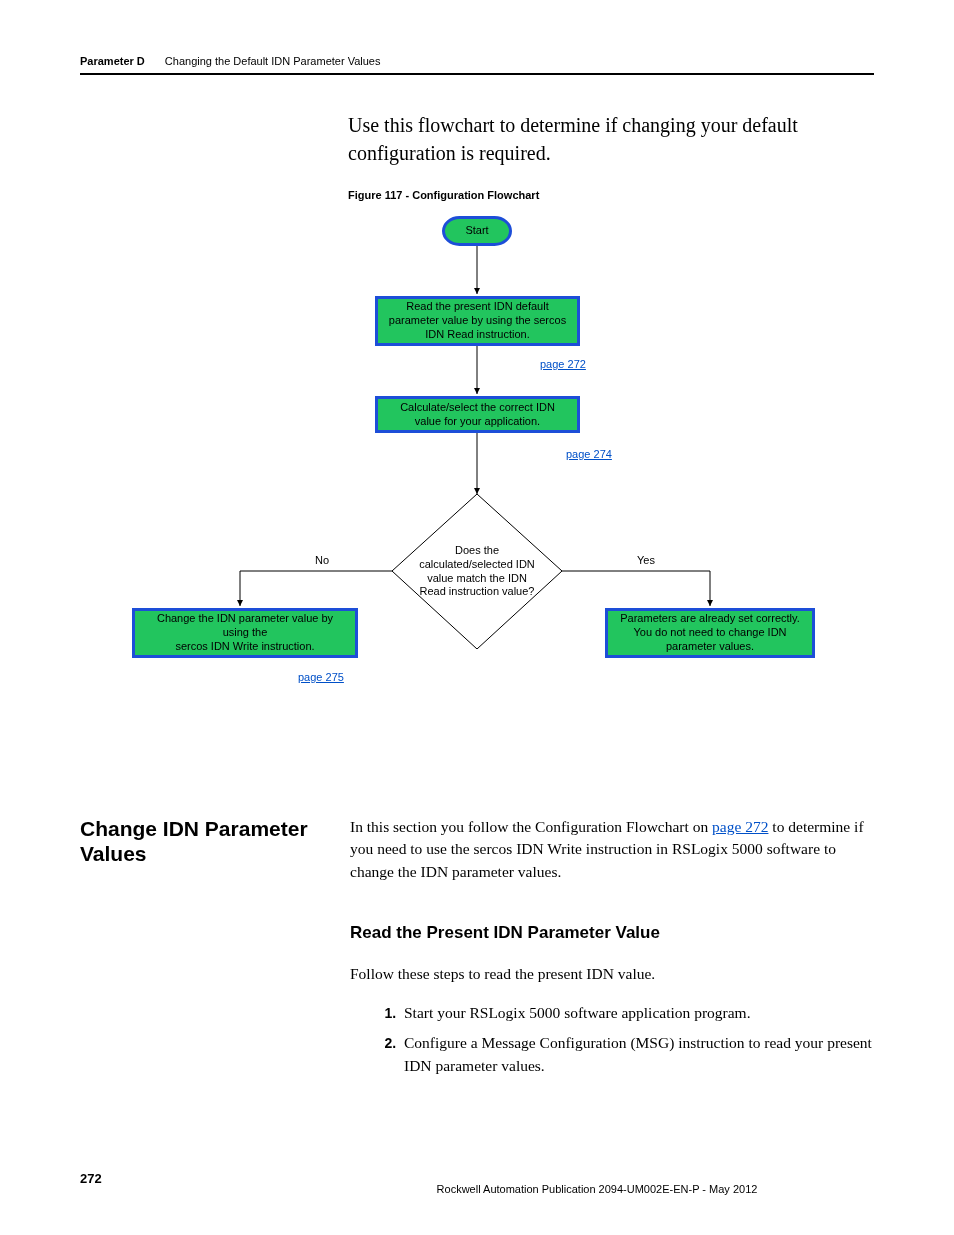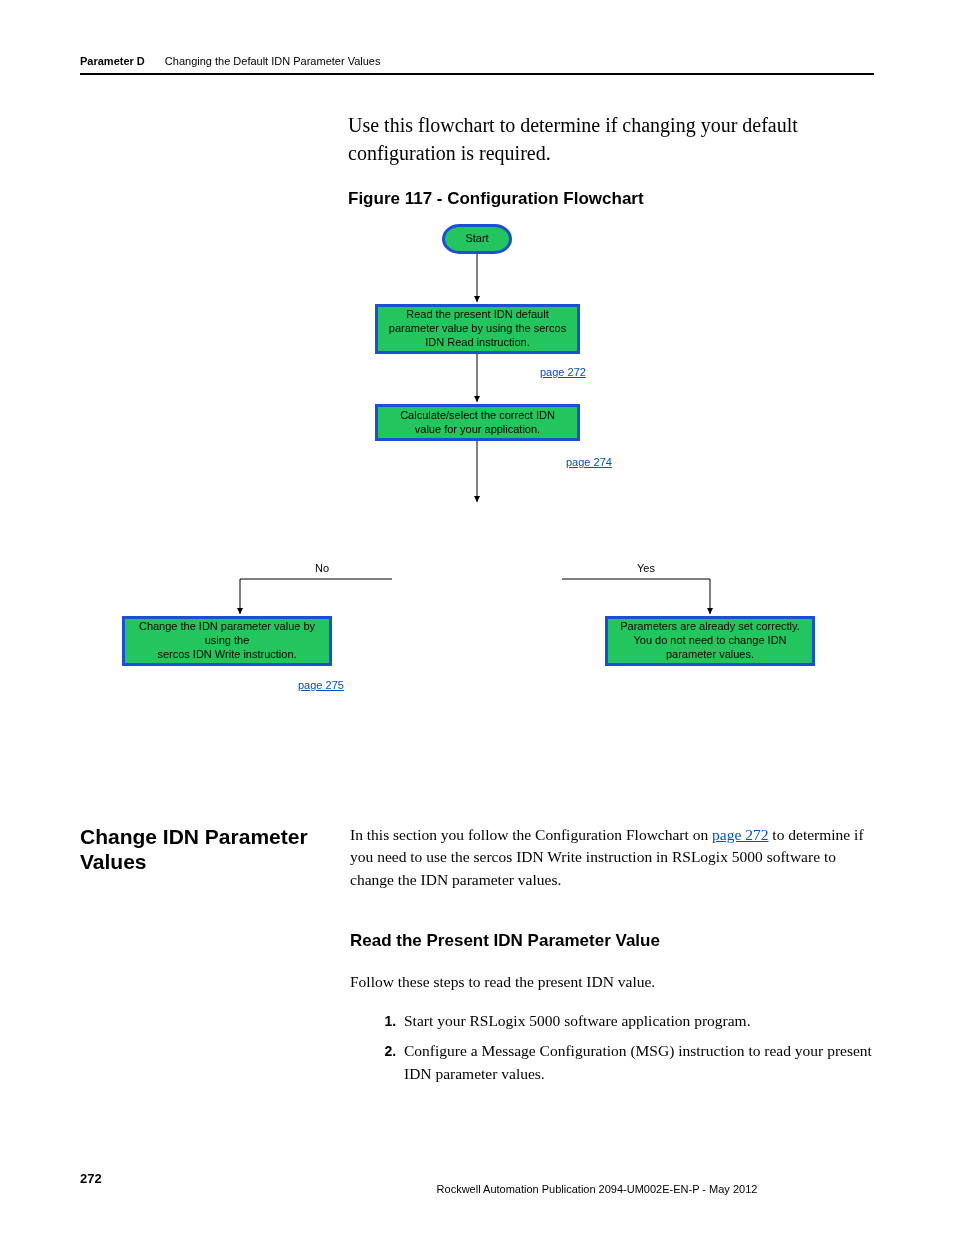--- a/index.html
+++ b/index.html
@@ -37,21 +37,21 @@
   .intro-block {
     margin-left: 268px;
     margin-bottom: 22px;
     font-family: Georgia, "Times New Roman", serif;
     font-size: 20px;
     line-height: 1.4;
   }
   .fig-caption {
     margin-left: 268px;
     font-weight: bold;
-    font-size: 17px;
+    font-size: 11px;
     margin-bottom: 10px;
   }
 
   
   .flowchart {
     position: relative;
     height: 515px;
     width: 100%;
   }
   .fc-box {
@@ -220,25 +220,33 @@
     <div class="fc-box" style="left:295px; top:85px; width:205px; height:50px;">
       <span>Read the present IDN default parameter value by using the sercos IDN Read instruction.</span>
     </div>
     <a class="fc-link" style="left:460px; top:147px;">page 272</a>
 
     <div class="fc-box" style="left:295px; top:185px; width:205px; height:37px;">
       <span>Calculate/select the correct IDN value for your application.</span>
     </div>
     <a class="fc-link" style="left:486px; top:237px;">page 274</a>
 
+    <div class="diamond-wrap" style="left:312px; top:283px;">
+      <svg width="170" height="155" viewBox="0 0 170 155">
+        <polygon points="85,0 170,77 85,155 0,77" fill="#fff" stroke="#000" stroke-width="1"></polygon>
+      </svg>
+      <div class="diamond-text">
+        <span>Does the calculated/selected IDN value match the IDN Read instruction value?</span>
+      </div>
+    </div>
 
     <span class="yn-label" style="left:235px; top:343px;">No</span>
     <span class="yn-label" style="left:557px; top:343px;">Yes</span>
 
-    <div class="fc-box" style="left:42px; top:397px; width:210px; height:50px; white-space:pre-line;">
+    <div class="fc-box" style="left:52px; top:397px; width:226px; height:50px; white-space:pre-line;">
       <span>Change the IDN parameter value by using the
 sercos IDN Write instruction.</span>
     </div>
     <a class="fc-link" style="left:218px; top:460px;">page 275</a>
 
     <div class="fc-box" style="left:525px; top:397px; width:210px; height:50px;">
       <span>Parameters are already set correctly. You do not need to change IDN parameter values.</span>
     </div>
 
   </div>

